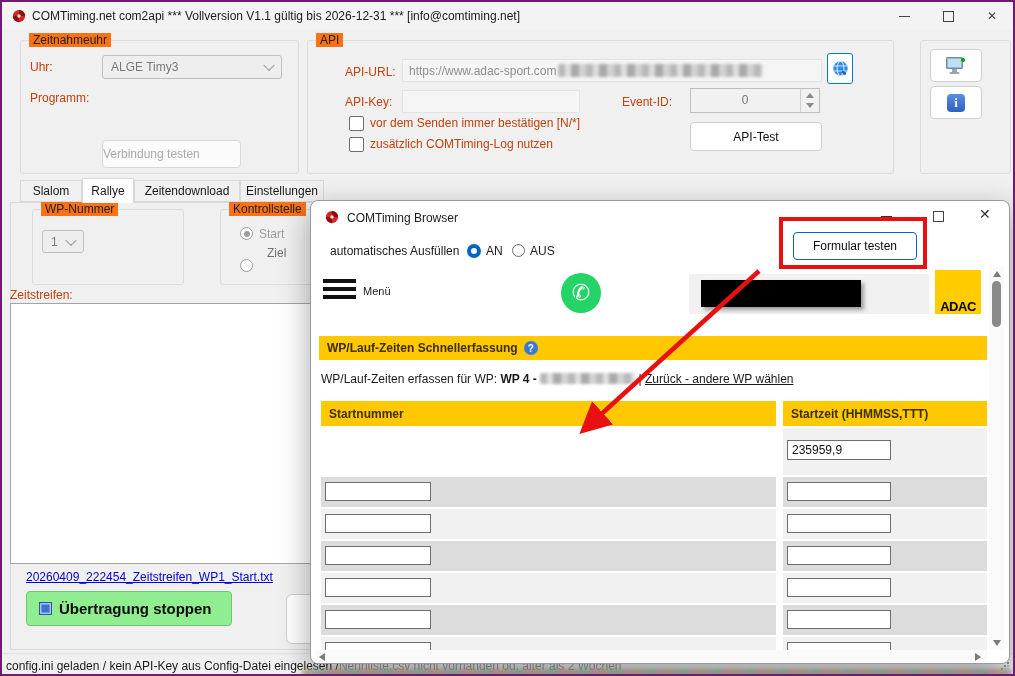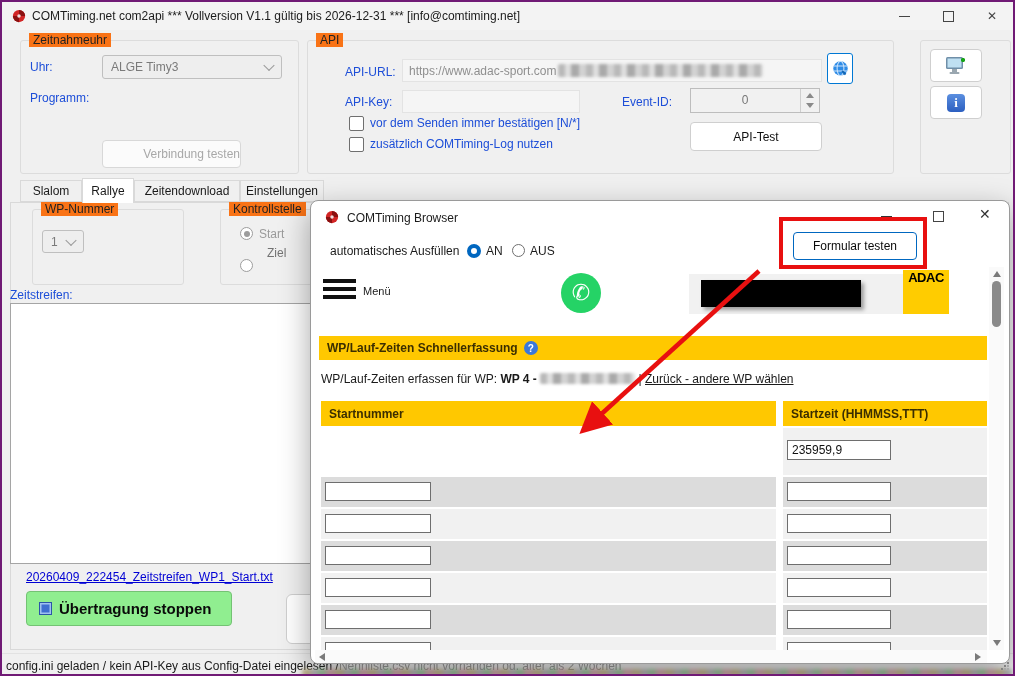--- a/index.html
+++ b/index.html
@@ -9,27 +9,27 @@
   .abs{position:absolute;}
   
   .titlebar{left:0;top:0;width:100%;height:28px;background:#f3f3f3;display:flex;align-items:center;}
   .title-text{margin-left:8px;color:#1b1b1b;font-size:12px;}
   .win-btn{position:absolute;top:0;width:44px;height:28px;display:flex;align-items:center;justify-content:center;color:#444;}
   .dash{width:11px;height:1px;background:#444;}
   .sq{width:9px;height:9px;border:1px solid #444;}
   
   .group{border:1px solid #dcdcdc;border-radius:3px;}
   .group-label{position:absolute;top:-8px;left:8px;background:#f97316;padding:0 4px;font-size:12px;color:#222;}
-  .lbl{color:#1d4ed8;}
+  .lbl{color:#c2410c;}
   .combo{background:#eeeeee;border:1px solid #bfbfbf;border-radius:3px;color:#7a7a7a;
          display:flex;align-items:center;padding:0 8px;box-sizing:border-box;}
   .chev{position:absolute;right:8px;top:50%;width:7px;height:7px;border-right:1.5px solid #9a9a9a;
         border-bottom:1.5px solid #9a9a9a;transform:translateY(-70%) rotate(45deg);}
   .btn-disabled{background:#fbfbfb;border:1px solid #d8d8d8;border-radius:4px;color:#a8a8a8;
-        display:flex;align-items:center;justify-content:flex-end;}
+        display:flex;align-items:center;justify-content:flex-start;}
   .btn{background:#ffffff;border:1px solid #cfcfcf;border-radius:4px;color:#111;
         display:flex;align-items:center;justify-content:center;}
   .input-flat{background:#f5f5f5;border:1px solid #e3e3e3;box-sizing:border-box;display:flex;align-items:center;padding:0 6px;color:#8f8f8f;}
   .checkbox{width:13px;height:13px;background:#fff;border:1px solid #6f6f6f;border-radius:2px;}
   .blurred{display:inline-block;border-radius:2px;filter:blur(1.6px);
      background:repeating-linear-gradient(90deg,#b9b9b9 0 7px,#dedede 7px 13px,#a9a9a9 13px 21px,#d2d2d2 21px 28px);}
   
   .tab{position:absolute;top:178px;height:22px;background:#f0f0f0;border:1px solid #d9d9d9;
        display:flex;align-items:center;justify-content:center;box-sizing:border-box;}
   .tab.active{top:176px;height:25px;background:#fff;border-bottom:none;z-index:3;}
@@ -235,21 +235,21 @@
           <div class="hamb" style="margin-bottom:0"></div>
       </div>
     </div>
     <span class="b-abs" style="left:52px;top:84px;font-size:11px">Menü</span>
 
     <div class="b-abs" style="left:250px;top:72px;width:40px;height:40px;border-radius:50%;background:#25d366;display:flex;align-items:center;justify-content:center">
       <span style="color:#fff;font-size:22px">✆</span>
     </div>
     <div class="b-abs" style="left:378px;top:73px;width:240px;height:40px;background:#f1f1f1"></div>
     <div class="b-abs" style="left:390px;top:79px;width:160px;height:27px;background:#000;box-shadow:3px 3px 4px rgba(0,0,0,.35)"></div>
-    <div class="b-abs" style="left:592px;top:69px;width:46px;height:44px;background:#ffcc00;display:flex;align-items:flex-start;justify-content:center">
+    <div class="b-abs" style="left:624px;top:69px;width:46px;height:44px;background:#ffcc00;display:flex;align-items:flex-end;justify-content:center">
       <span style="font-weight:bold;font-size:13px;letter-spacing:-0.5px;color:#000">ADAC</span>
     </div>
 
     <div class="b-abs yellow-band" style="left:8px;top:135px;width:668px;height:24px">
       <span>WP/Lauf-Zeiten Schnellerfassung</span>
       <span class="help-icon">?</span>
     </div>
 
     <div class="b-abs" style="left:10px;top:171px;white-space:nowrap">
       <span>WP/Lauf-Zeiten erfassen für WP: </span><b>WP 4 - </b><span class="blurred" style="width:95px;height:11px;filter:blur(1.4px);vertical-align:-1px"></span><span> | </span><a style="color:#1a1a1a;text-decoration:underline">Zurück - andere WP wählen</a>

